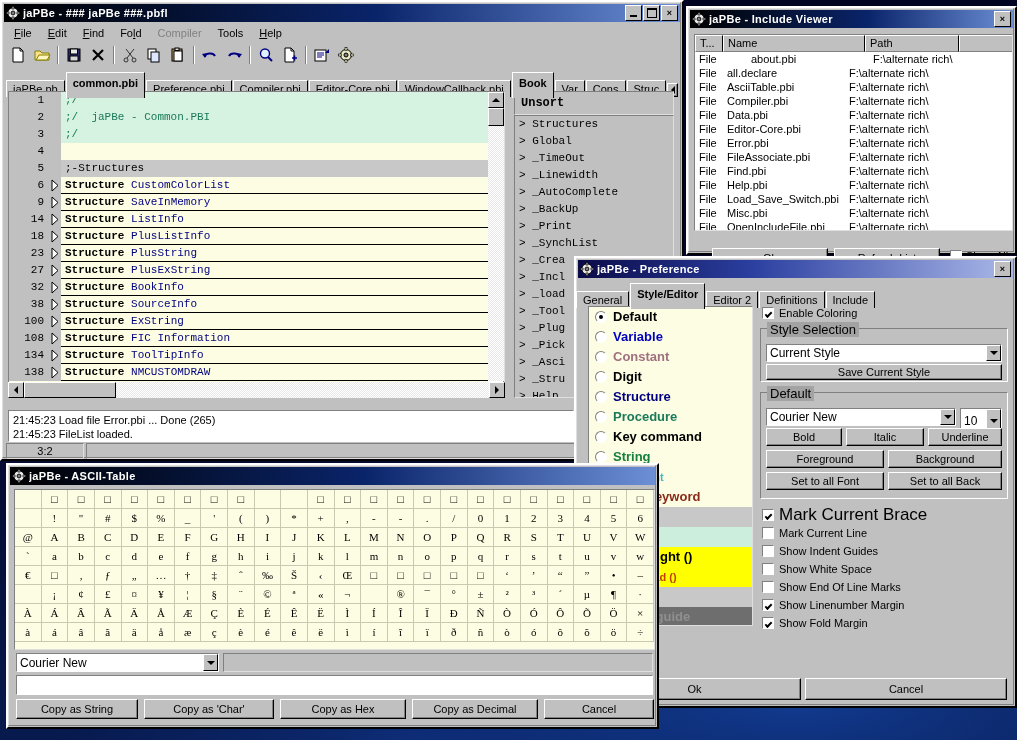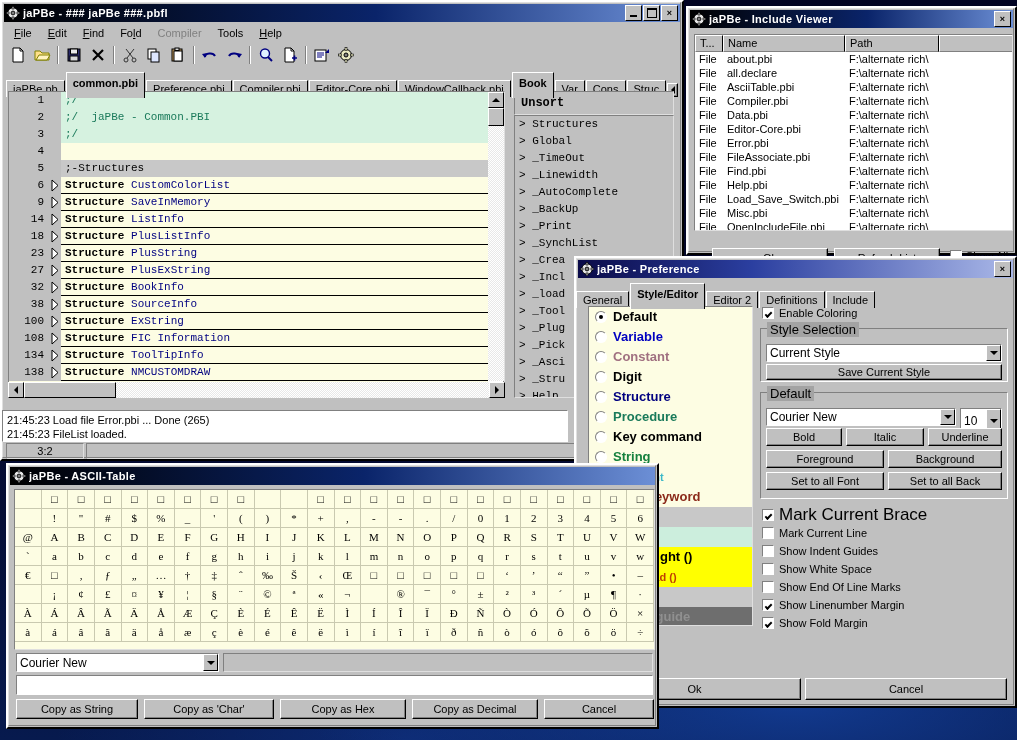--- a/index.html
+++ b/index.html
@@ -435,21 +435,21 @@
       <div class="treerow">&gt; _Incl</div>
       <div class="treerow">&gt; _load</div>
       <div class="treerow">&gt; _Tool</div>
       <div class="treerow">&gt; _Plug</div>
       <div class="treerow">&gt; _Pick</div>
       <div class="treerow">&gt; _Asci</div>
       <div class="treerow">&gt; _Stru</div>
       <div class="treerow">&gt; Help</div>
     </div>
 
-  <div class="sunken" style="position:absolute;left:0;top:408px;width:566px;height:32px;padding:2px 0 8px 4px;">
+  <div class="sunken" style="position:absolute;left:6px;top:408px;width:566px;height:32px;padding:2px 0 8px 4px;">
     <div style="font-size:11px;line-height:14px;">21:45:23  Load file Error.pbi ... Done (265)</div>
     <div style="font-size:11px;line-height:14px;">21:45:23  FileList loaded.</div>
   </div>
 
   <div style="position:absolute;left:4px;top:441px;width:672px;height:16px;display:flex;">
     <div class="sunken2" style="width:78px;height:16px;display:flex;align-items:center;justify-content:center;font-size:11px;">3:2</div>
     <div class="sunken2" style="flex:1;height:16px;margin-left:2px;"></div>
   </div>
 </div>
 
@@ -469,28 +469,28 @@
     <div class="tbtn" style="margin-right:2px;">
       <span>×</span>
     </div>
   </div>
 
   <div class="sunken2" style="position:absolute;left:6px;top:26px;width:319px;height:197px;background:#fff;overflow:hidden;">
     <div style="display:flex;height:100%;">
       <div style="flex:1;">
         <div class="lvhead">
           <div class="lvh" style="width:28px;">T...</div>
-          <div class="lvh" style="width:122px;">Name</div>
+          <div class="lvh" style="width:142px;">Name</div>
           <div class="lvh" style="width:94px;">Path</div>
           <div class="lvh" style="flex:1;"></div>
         </div>
         <div id="incrows">
             <div class="lvrow">
               <div class="lvc" style="width: 28px;">File</div>
-              <div class="lvc" style="width: 122px;">about.pbi</div>
+              <div class="lvc" style="width: 122px; margin-left: 24px;">about.pbi</div>
               <div class="lvc" style="width: 200px;">F:\alternate rich\</div>
             </div>
             <div class="lvrow">
               <div class="lvc" style="width: 28px;">File</div>
               <div class="lvc" style="width: 122px;">all.declare</div>
               <div class="lvc" style="width: 200px;">F:\alternate rich\</div>
             </div>
             <div class="lvrow">
               <div class="lvc" style="width: 28px;">File</div>
               <div class="lvc" style="width: 122px;">AsciiTable.pbi</div>

